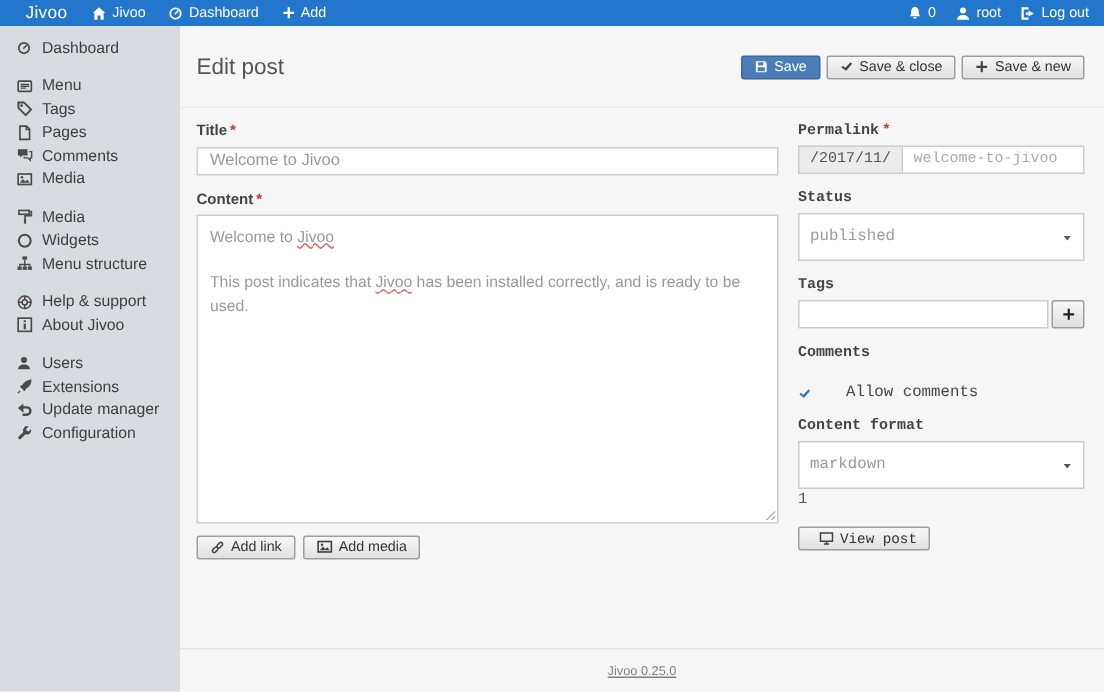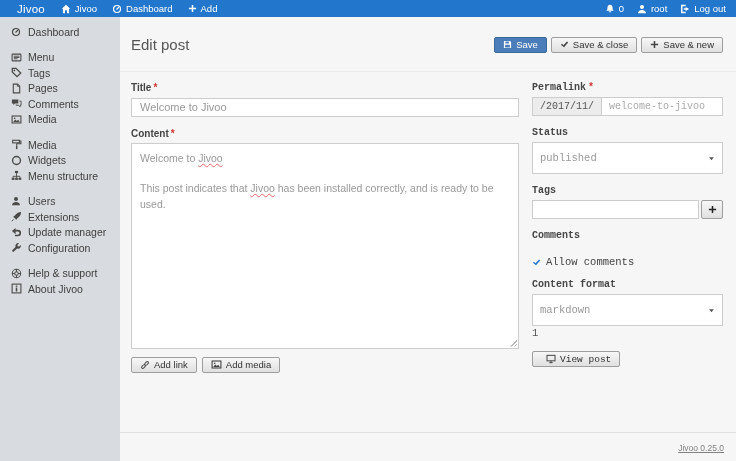--- a/index.html
+++ b/index.html
@@ -91,27 +91,27 @@
     display:flex; align-items:center; justify-content:space-between;
     padding:0 7px; font-size:10.5px; color:#999;
   }
   .select .ic { color:#555; }
 
   .tagsrow { display:flex; }
   .tagsrow .tinput { flex:1; min-width:0; }
   .addbtn { width:22px; height:19px; justify-content:center; padding:0; margin-left:2px; }
   .addbtn .ic { color:#222; }
 
-  .checkrow { display:flex; align-items:center; gap:5px; font-size:10.5px; color:#444; margin-top:15px; cursor:pointer; }
+  .checkrow { display:flex; align-items:center; gap:23px; font-size:10.5px; color:#444; margin-top:15px; cursor:pointer; }
   .checkrow .ic { color:var(--check-blue,#2277cc); }
 
   .postid-val { font-size:10.5px; color:#555; margin-top:1px; }
   .viewbtn { margin-top:12px;padding-left:13px; }
 
-  .mfooter { border-top:1px solid #e2e2e2; padding:4px 12px 6px; text-align:right; }
+  .mfooter { border-top:1px solid #e2e2e2; padding:4px 12px 6px; text-align:center; }
   .mfooter a { font-size:8.5px; color:#808080; text-decoration:underline; cursor:pointer; }
 </style>
 </head>
 <body>
 
 <header class="topbar">
   <span class="brand">Jivoo</span>
 
   <span class="tb-item">
     <span class="ic">
@@ -258,20 +258,41 @@
             <rect x="8.2" y="8.4" width="3" height="2.4"></rect>
             <path d="M6 3.4v2M2.3 8.4V6.9h7.4v1.5M6 5.4v3" fill="none" stroke="currentColor" stroke-width="1"></path>
           </svg>
         </span>
       <span>Menu structure</span>
     </div>
   </div>
   <div class="sgroup">
     <div class="sitem">
       <span class="ic">
+          <svg viewBox="0 0 12 12" width="11" height="11" fill="currentColor">
+            <circle cx="6" cy="6" r="4.6" fill="none" stroke="currentColor" stroke-width="1.1"></circle>
+            <circle cx="6" cy="6" r="1.9" fill="none" stroke="currentColor" stroke-width="1.1"></circle>
+            <path d="M6 1.4v2.7M6 7.9v2.7M1.4 6h2.7M7.9 6h2.7" stroke="currentColor" stroke-width="1.1" fill="none"></path>
+          </svg>
+        </span>
+      <span>Help &amp; support</span>
+    </div>
+    <div class="sitem">
+      <span class="ic">
+          <svg viewBox="0 0 12 12" width="11" height="11" fill="currentColor">
+            <rect x="1.2" y="1.2" width="9.6" height="9.6" fill="none" stroke="currentColor" stroke-width="1.2"></rect>
+            <path d="M5.2 5h1.6v4.2H5.2zM5.2 2.8h1.6v1.4H5.2z"></path>
+          </svg>
+        </span>
+      <span>About Jivoo</span>
+    </div>
+  </div>
+  <div class="sgroup">
+    <div class="sitem">
+      <span class="ic">
           <svg viewBox="0 0 12 12" width="10" height="10" fill="currentColor">
             <circle cx="6" cy="3.5" r="2.4"></circle>
             <path d="M1.2 11c0-2.4 2.1-3.9 4.8-3.9s4.8 1.5 4.8 3.9z"></path>
           </svg>
         </span>
       <span>Users</span>
     </div>
     <div class="sitem">
       <span class="ic">
           <svg viewBox="0 0 12 12" width="11" height="11" fill="currentColor">
@@ -289,41 +310,20 @@
         </span>
       <span>Update manager</span>
     </div>
     <div class="sitem">
       <span class="ic">
           <svg viewBox="0 0 12 12" width="11" height="11" fill="currentColor">
             <path d="M10.6 3.2a3 3 0 01-4 3.8l-3.4 3.4a1.1 1.1 0 01-1.6-1.6L5 5.4a3 3 0 013.8-4L7 3.2l.4 1.4 1.4.4z"></path>
           </svg>
         </span>
       <span>Configuration</span>
-    </div>
-  </div>
-  <div class="sgroup">
-    <div class="sitem">
-      <span class="ic">
-          <svg viewBox="0 0 12 12" width="11" height="11" fill="currentColor">
-            <circle cx="6" cy="6" r="4.6" fill="none" stroke="currentColor" stroke-width="1.1"></circle>
-            <circle cx="6" cy="6" r="1.9" fill="none" stroke="currentColor" stroke-width="1.1"></circle>
-            <path d="M6 1.4v2.7M6 7.9v2.7M1.4 6h2.7M7.9 6h2.7" stroke="currentColor" stroke-width="1.1" fill="none"></path>
-          </svg>
-        </span>
-      <span>Help &amp; support</span>
-    </div>
-    <div class="sitem">
-      <span class="ic">
-          <svg viewBox="0 0 12 12" width="11" height="11" fill="currentColor">
-            <rect x="1.2" y="1.2" width="9.6" height="9.6" fill="none" stroke="currentColor" stroke-width="1.2"></rect>
-            <path d="M5.2 5h1.6v4.2H5.2zM5.2 2.8h1.6v1.4H5.2z"></path>
-          </svg>
-        </span>
-      <span>About Jivoo</span>
     </div>
   </div>
 </nav>
 
 <main class="main">
 
   <div class="mheader">
     <h1 class="mtitle">Edit post</h1>
     <div class="hbuttons">
       <button class="btn primary">

